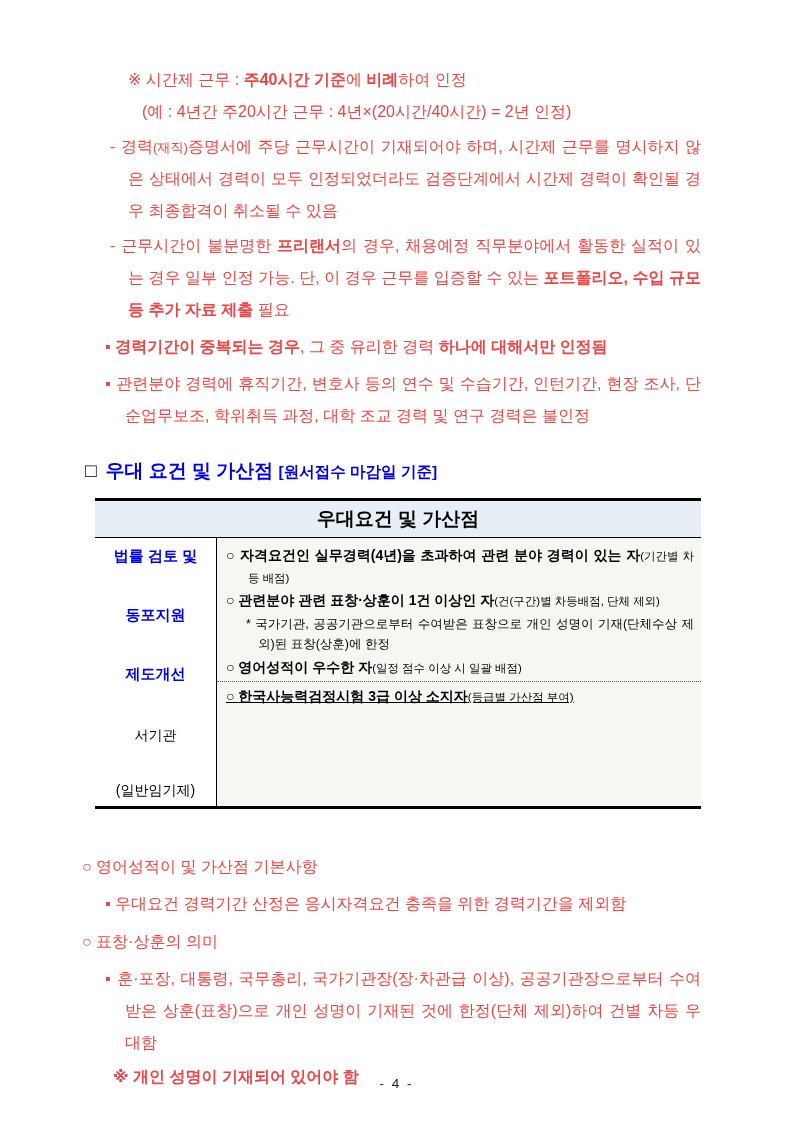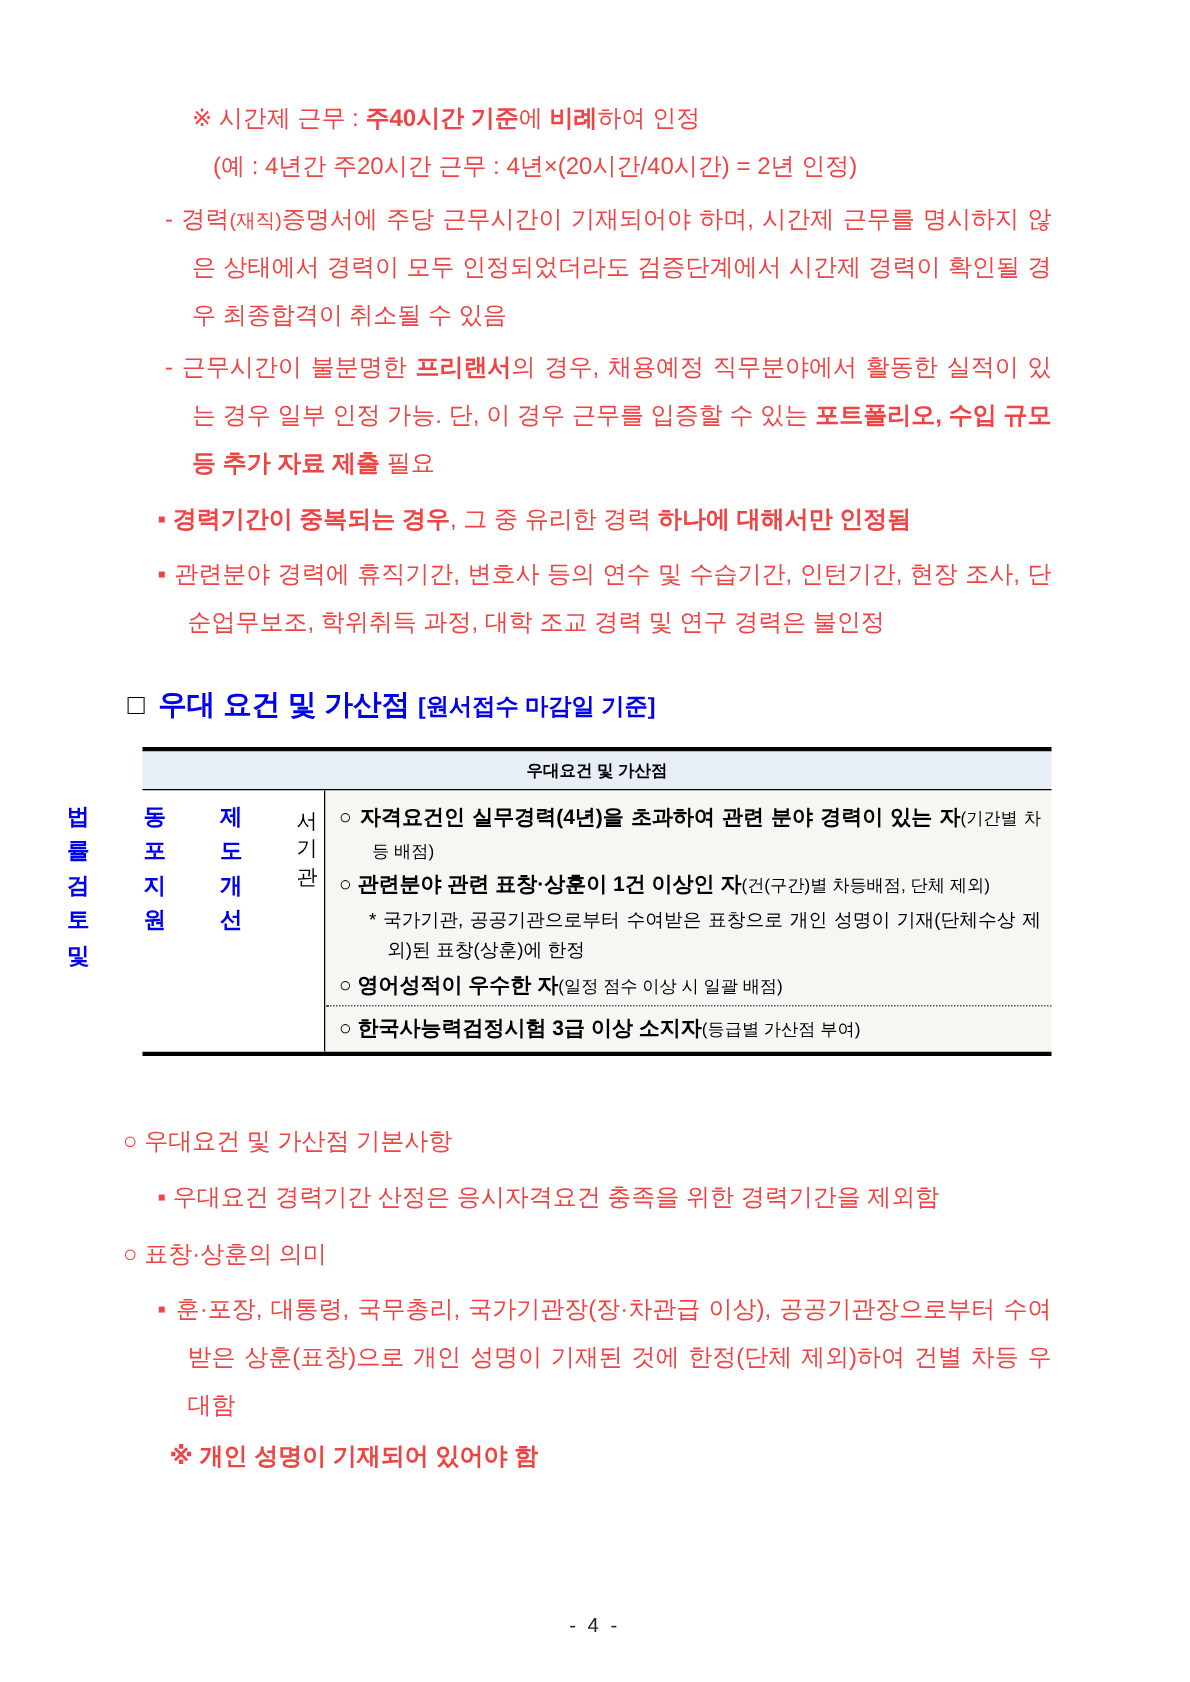--- a/index.html
+++ b/index.html
@@ -35,38 +35,38 @@
   
   .tbl {
     margin-top:13px;
     border-top:3px solid #000;
     border-bottom:3px solid #000;
     font-size:14px;
   }
   .tbl-header {
     background:var(--table-header-bg,#e7eef6);
     border-bottom:1.5px solid #000;
-    text-align:center; font-weight:700; font-size:11px;
+    text-align:center; font-weight:700; font-size:19px;
     padding:5px 0;
   }
   .tbl-body { display:flex; align-items:stretch; }
   .cellL {
     width:122px; min-width:122px;
     border-right:1.5px solid #000;
-    display:flex; flex-direction:row; justify-content:center;
+    display:flex; flex-direction:column; justify-content:center;
     text-align:center; padding:6px 2px; box-sizing:border-box;
     background:#fff;
     gap:36px;
   }
   .cellL .tl { color:var(--accent-blue,#0000f0); font-weight:700; font-size:15px; line-height:1.55; }
   .cellL .sl { font-size:14px; line-height:1.35; }
   .cellL .sl-first { margin-top:5px; }
   .cellR { flex:1; background:var(--table-cell-bg,#f6f6f2); display:flex; flex-direction:column; }
   .cellR-main { padding:5px 7px 3px 9px; }
-  .cellR-last { border-top:1.5px dotted #555; padding:2px 7px 4px 9px; }
+  .cellR-last { border-top:1.5px dotted #555; padding:2px 7px 4px 9px;text-decoration:underline; }
   .titem { padding-left:22px; text-indent:-22px; line-height:1.6; text-align:justify; margin-top:1px; }
   .titem .b { font-size:14px; }
   .titem.star { padding-left:32px; text-indent:-12px; font-size:12.5px; margin:2px 0; }
 
   
   .details { margin-top:42px; }
   .circ { margin-left:-13px; margin-top:6px; }
   .note-bold { margin-left:18px; font-weight:700; margin-top:2px; }
 
   
@@ -113,21 +113,21 @@
           <div class="titem"><span>○ </span><span class="b">영어성적이 우수한 자</span><span class="sm">(일정 점수 이상 시 일괄 배점)</span></div>
         </div>
         <div class="cellR-last">
           <div class="titem"><span>○ </span><span class="b">한국사능력검정시험 3급 이상 소지자</span><span class="sm">(등급별 가산점 부여)</span></div>
         </div>
       </div>
     </div>
   </div>
 
   <section class="details body-text">
-    <div class="circ">○ 우대요건 및 가산점 기본사항</div>
+    <div class="circ">○ 영어성적이 및 가산점 기본사항</div>
     <div class="sq-item"><span>▪ 우대요건 경력기간 산정은 응시자격요건 충족을 위한 경력기간을 제외함</span></div>
     <div class="circ">○ 표창·상훈의 의미</div>
     <div class="sq-item"><span>▪ 훈·포장, 대통령, 국무총리, 국가기관장(장·차관급 이상), 공공기관장으로부터 수여받은 상훈(표창)으로 개인 성명이 기재된 것에 한정(단체 제외)하여 건별 차등 우대함</span></div>
     <div class="note-bold">※ 개인 성명이 기재되어 있어야 함</div>
   </section>
 
   <div class="footer">- 4 -</div>
 
 </div>
 

